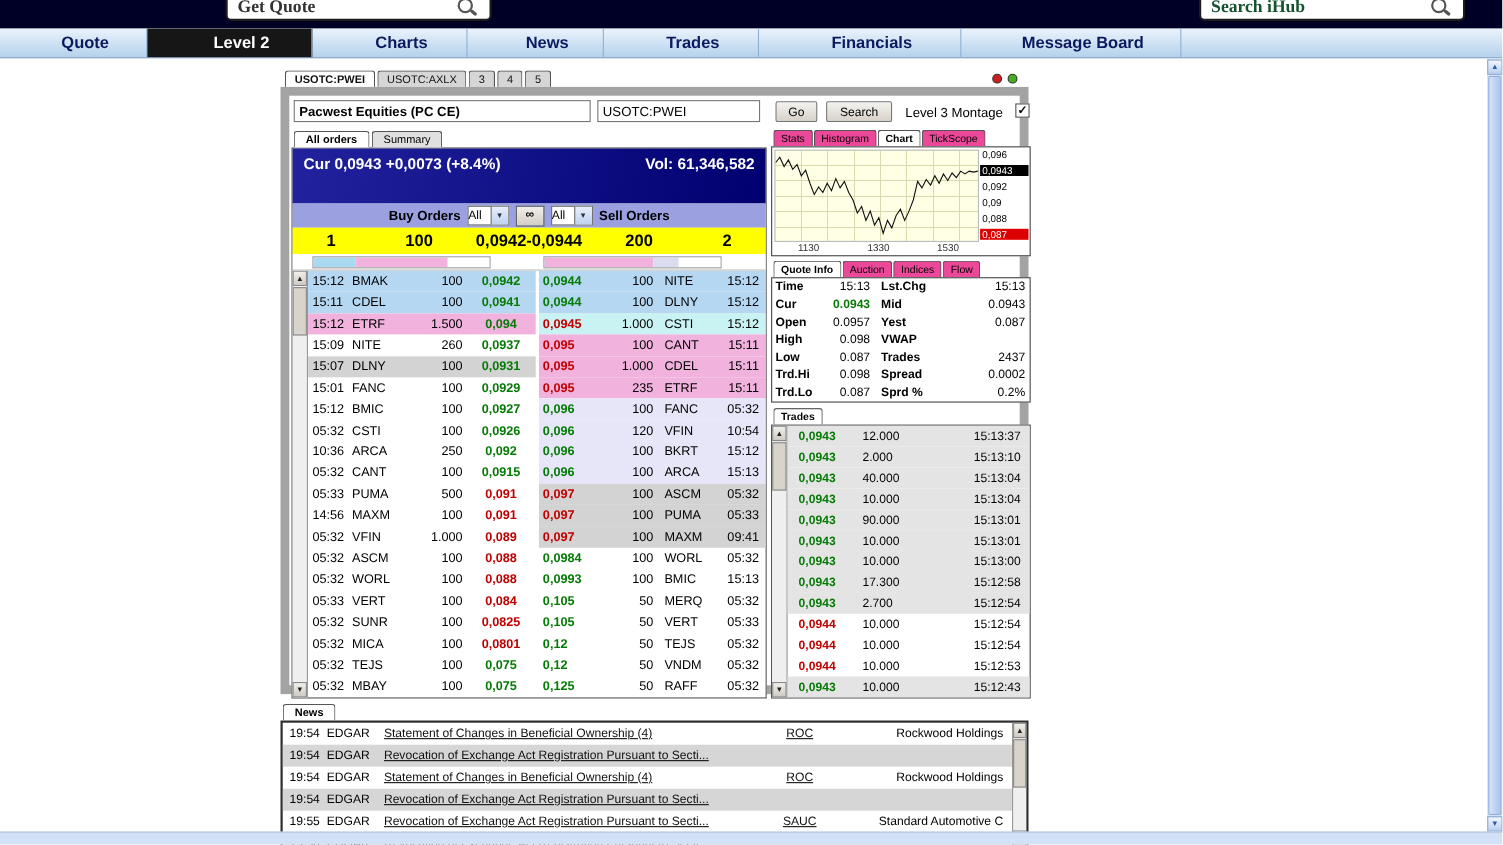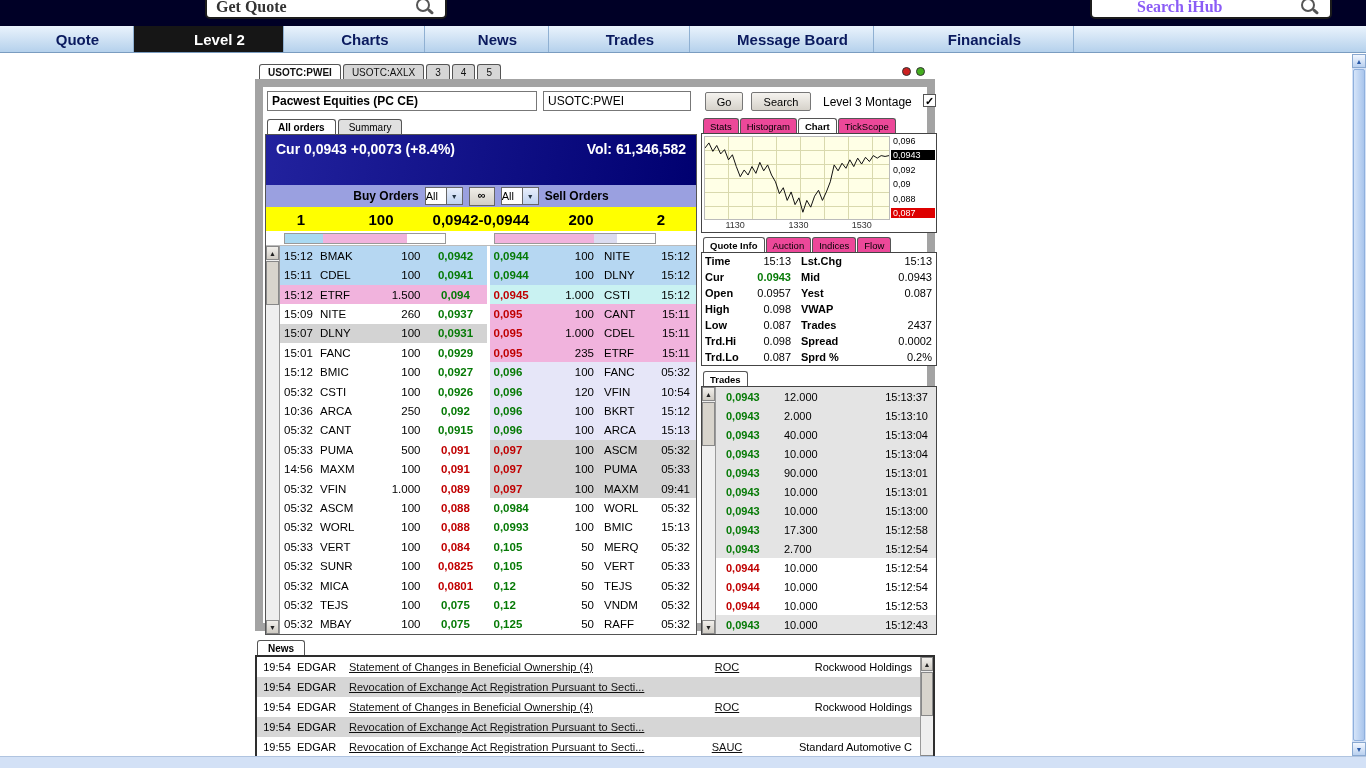--- a/index.html
+++ b/index.html
@@ -7,21 +7,21 @@
   .page{position:relative;width:1366px;height:768px;background:#fff;overflow:hidden;}
 
   
   .topbar{position:absolute;left:0;top:0;width:100%;height:26px;background:#000026;}
   .searchbox{position:absolute;top:-7px;height:26px;background:#fff;border:2px solid #1c1c1c;
     border-radius:5px;display:flex;align-items:flex-end;justify-content:space-between;
     padding:0 9px 3px 9px;box-sizing:border-box;cursor:text;}
   #getquote{left:205px;width:242px;}
   #searchihub{left:1090px;width:242px;}
   .sb-text{font-family:"Liberation Serif",serif;font-weight:bold;font-size:16px;color:#333;line-height:14px;}
-  #searchihub .sb-text{color:#8b5cf6;margin-left:36px;}
+  #searchihub .sb-text{color:#14532d;}
   .mag{width:10px;height:10px;border:2px solid #555;border-radius:50%;position:relative;margin:0 6px 2px 0;}
   .mag::after{content:"";position:absolute;width:7px;height:3px;background:#555;right:-6px;bottom:-3px;
     transform:rotate(40deg);border-radius:2px;}
 
   
   .navbar{position:absolute;top:26px;left:0;width:100%;height:27px;display:flex;
     background:linear-gradient(#eaf3fc,#b5d1ec);border-bottom:1px solid #7a9cc0;box-sizing:border-box;}
   .nav-item{display:flex;align-items:center;justify-content:center;font-weight:bold;font-size:15px;
     color:#0a1a5e;border-right:1px solid #8fb0d2;cursor:pointer;box-sizing:border-box;padding-left:22px;}
   .nav-item:nth-child(1){width:9.8%;}
@@ -187,22 +187,22 @@
       <span class="mag"></span>
     </div>
   </div>
 
   <div class="navbar">
       <div class="nav-item">Quote</div>
       <div class="nav-item active">Level 2</div>
       <div class="nav-item">Charts</div>
       <div class="nav-item">News</div>
       <div class="nav-item">Trades</div>
+      <div class="nav-item">Financials</div>
       <div class="nav-item">Message Board</div>
-      <div class="nav-item">Financials</div>
     </div>
 
   <div class="montage">
     <div class="wtabs">
       <div class="wtab active">USOTC:PWEI</div>
         <div class="wtab">USOTC:AXLX</div>
         <div class="wtab">3</div>
         <div class="wtab">4</div>
         <div class="wtab">5</div>
         <div class="dots">

